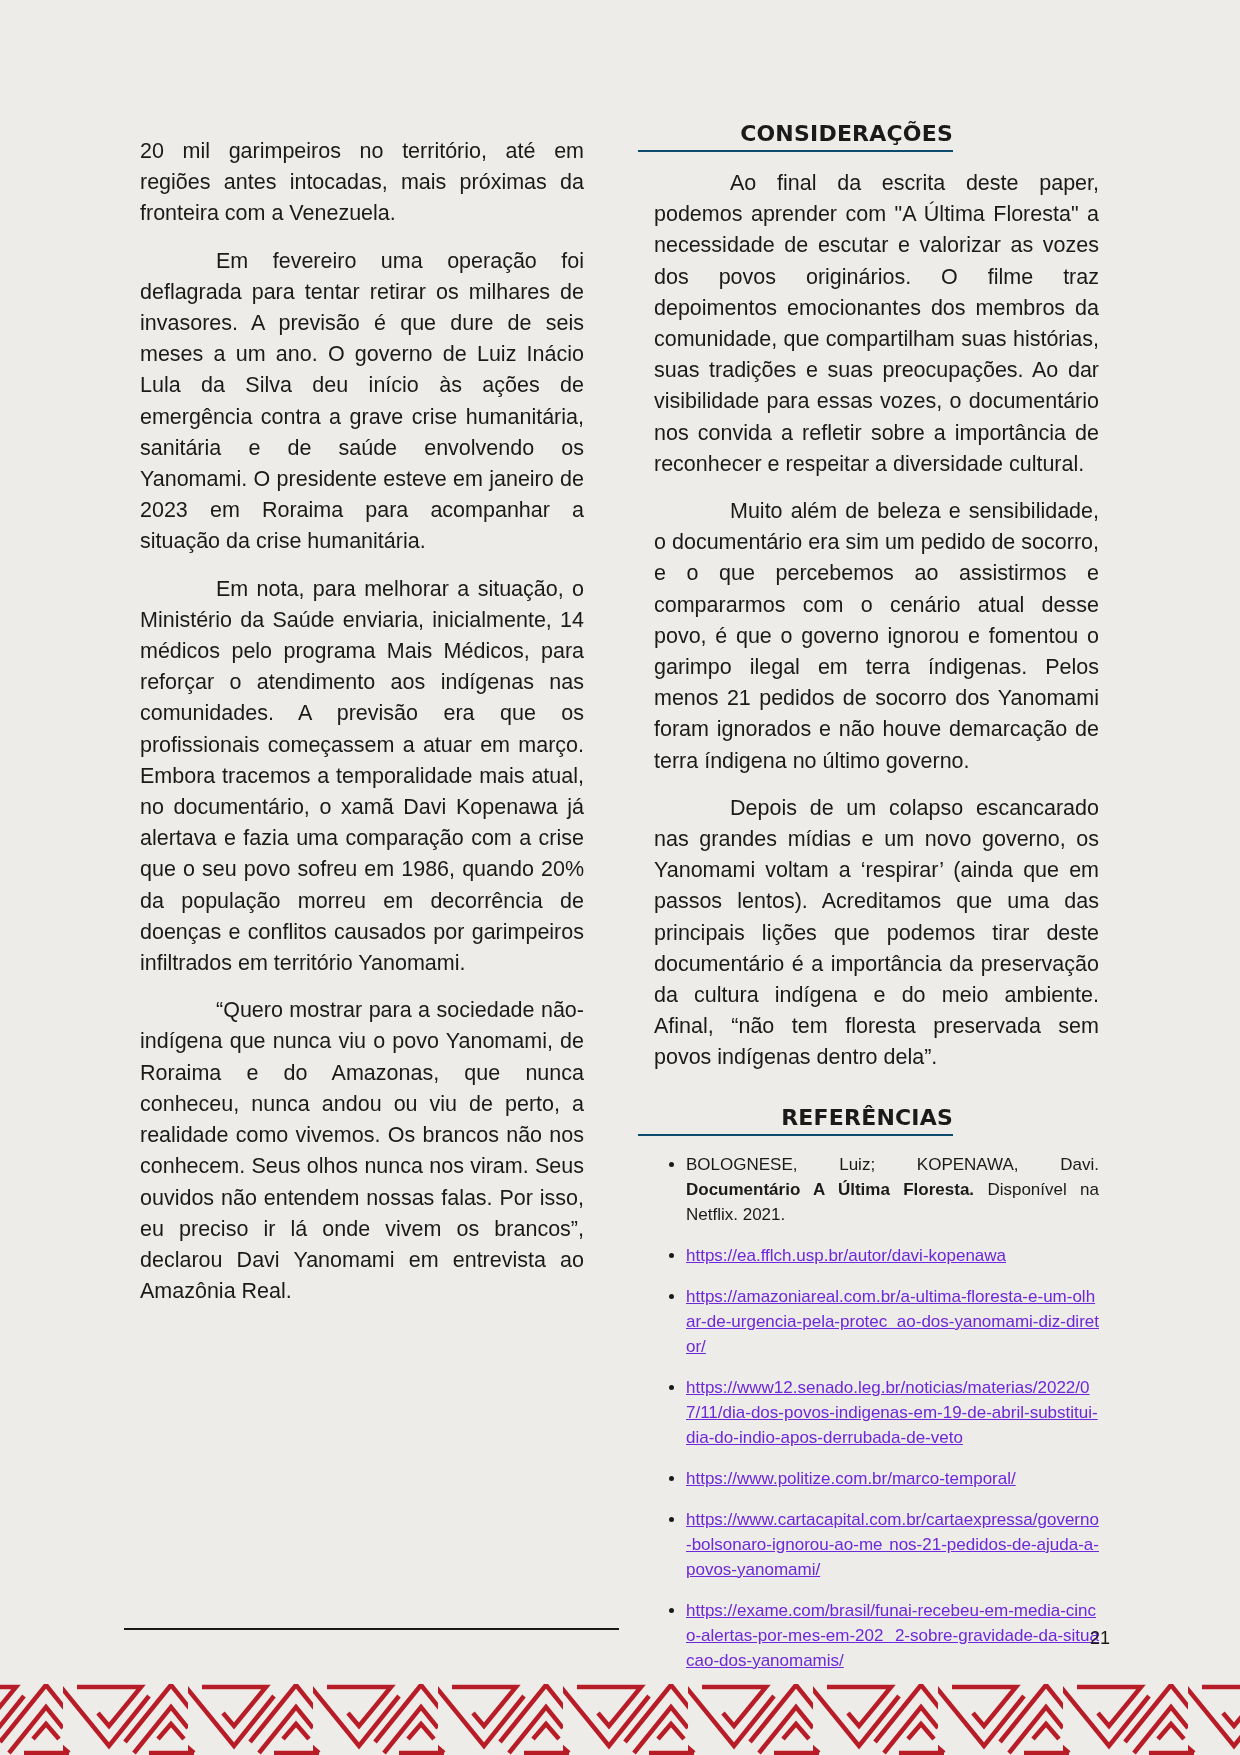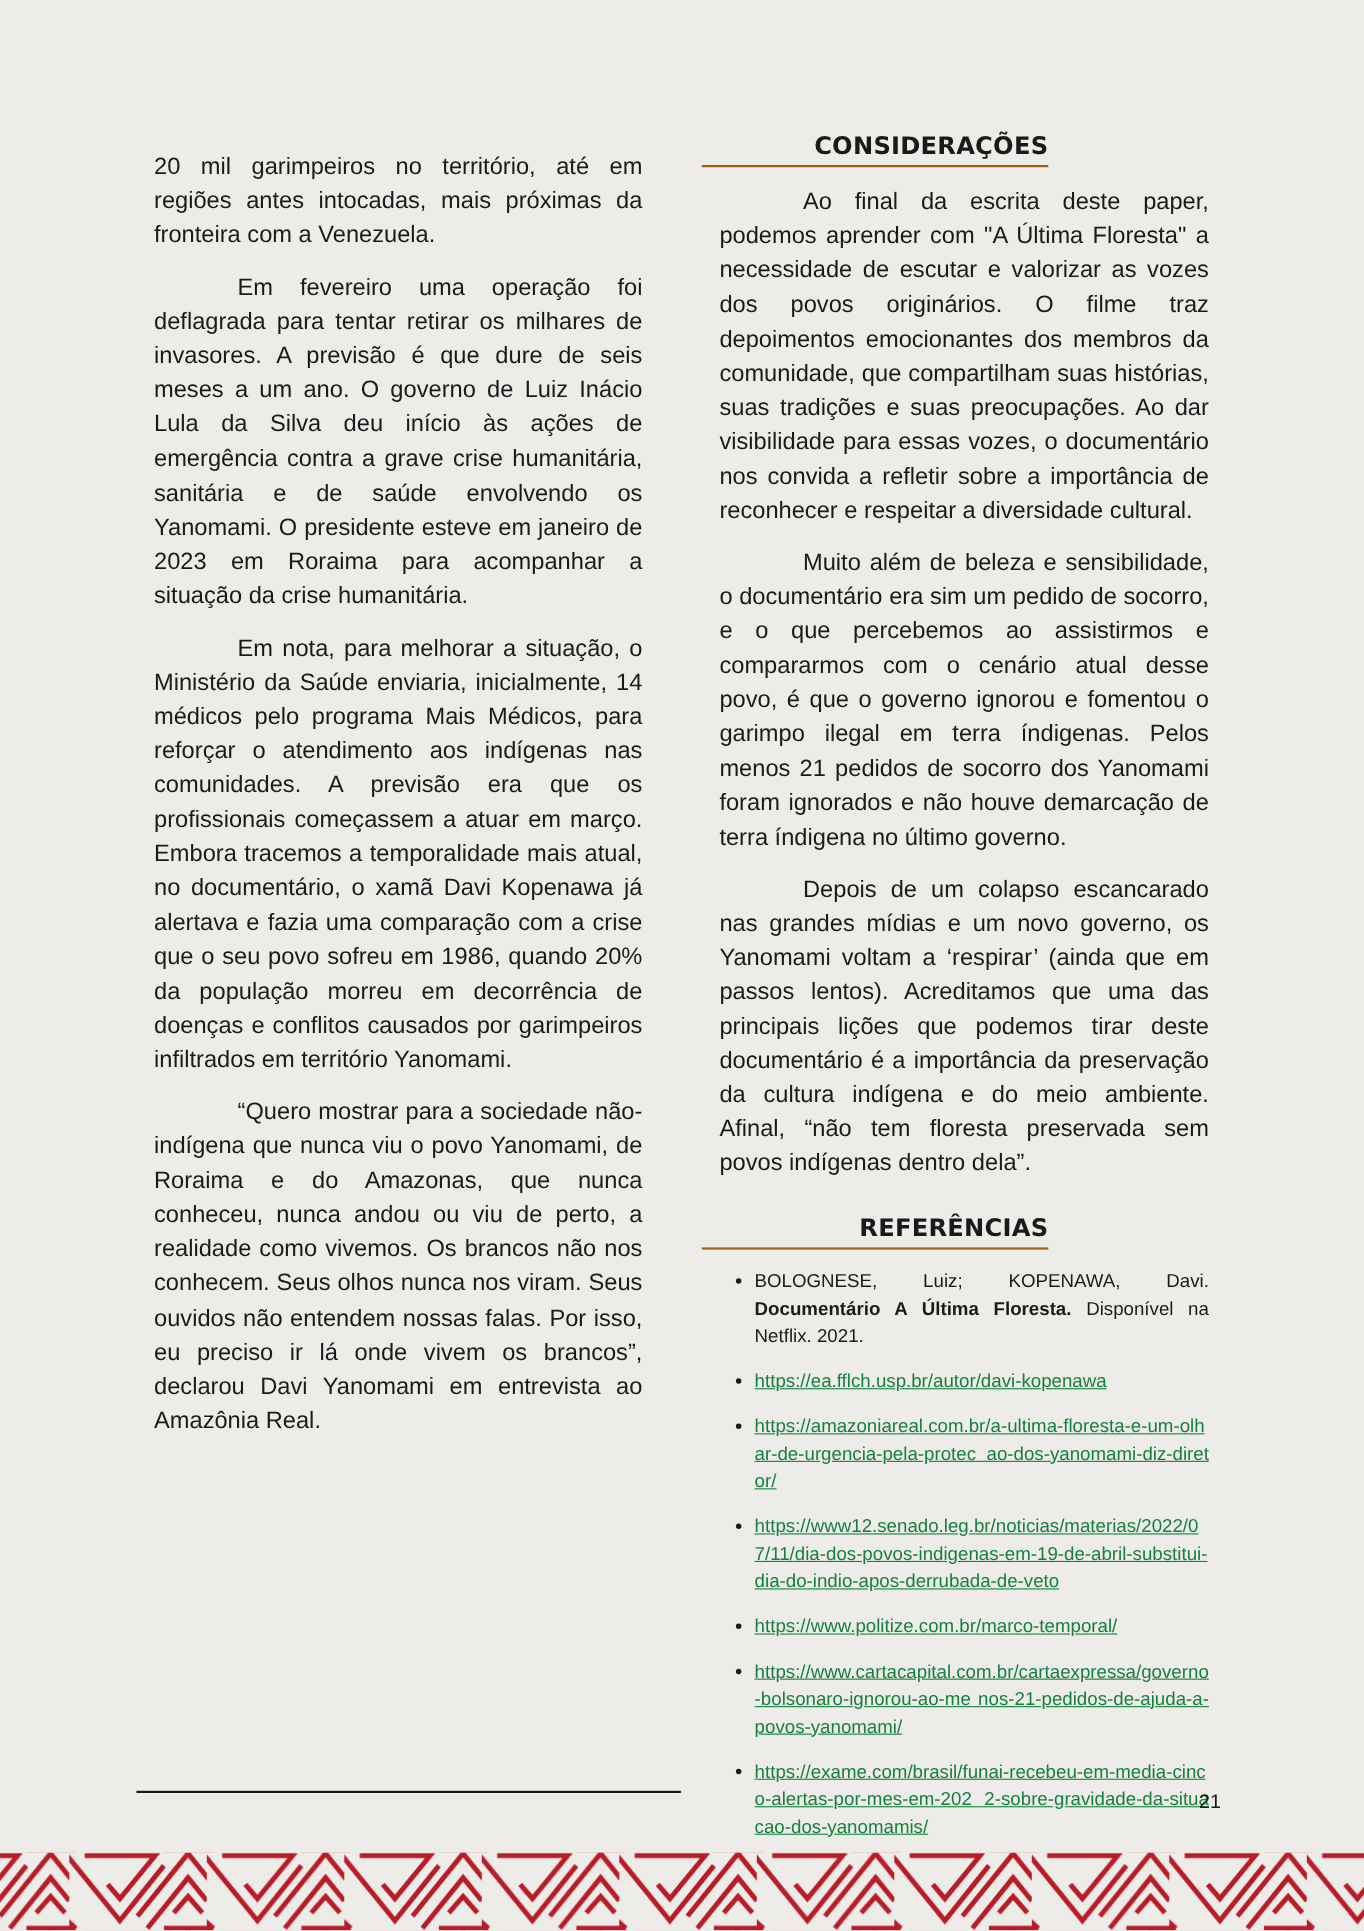--- a/index.html
+++ b/index.html
@@ -19,35 +19,35 @@
     text-align: justify;
   }
   .col-left { left: 124px; width: 476px; }
   .col-right { left: 638px; width: 477px; }
   .col p { margin: 16px; }
   .indent { text-indent: 76px; }
   .section-head {
     width: 315px;
     margin: 0 0 14px 0;
     padding: 0 0 2px 0;
-    border-bottom: 2px solid #a16207;
+    border-bottom: 2px solid #0c4a6e;
     text-align: right;
     font-family: "DejaVu Sans", sans-serif;
     font-weight: bold;
     font-size: 22px;
     line-height: 28px;
     letter-spacing: 0.2px;
   }
   .section-head.refs { margin-top: 30px; margin-bottom: 14px; }
   ul.refs-list {
     margin: 0; padding: 0 0 0 32px;
     font-size: 17px; line-height: 25px;
   }
   ul.refs-list li { margin: 16px; text-align: justify; }
-  ul.refs-list a { color: #15803d; text-decoration: underline; word-break: break-all; }
+  ul.refs-list a { color: #6d28d9; text-decoration: underline; word-break: break-all; }
   .rule-bottom {
     position: absolute;
     left: 124px; top: 1628px;
     width: 495px; height: 0;
     border-top: 2px solid #1a1a1a;
   }
   .page-number {
     position: absolute;
     left: 1090px; top: 1628px;
     font-size: 18px;

